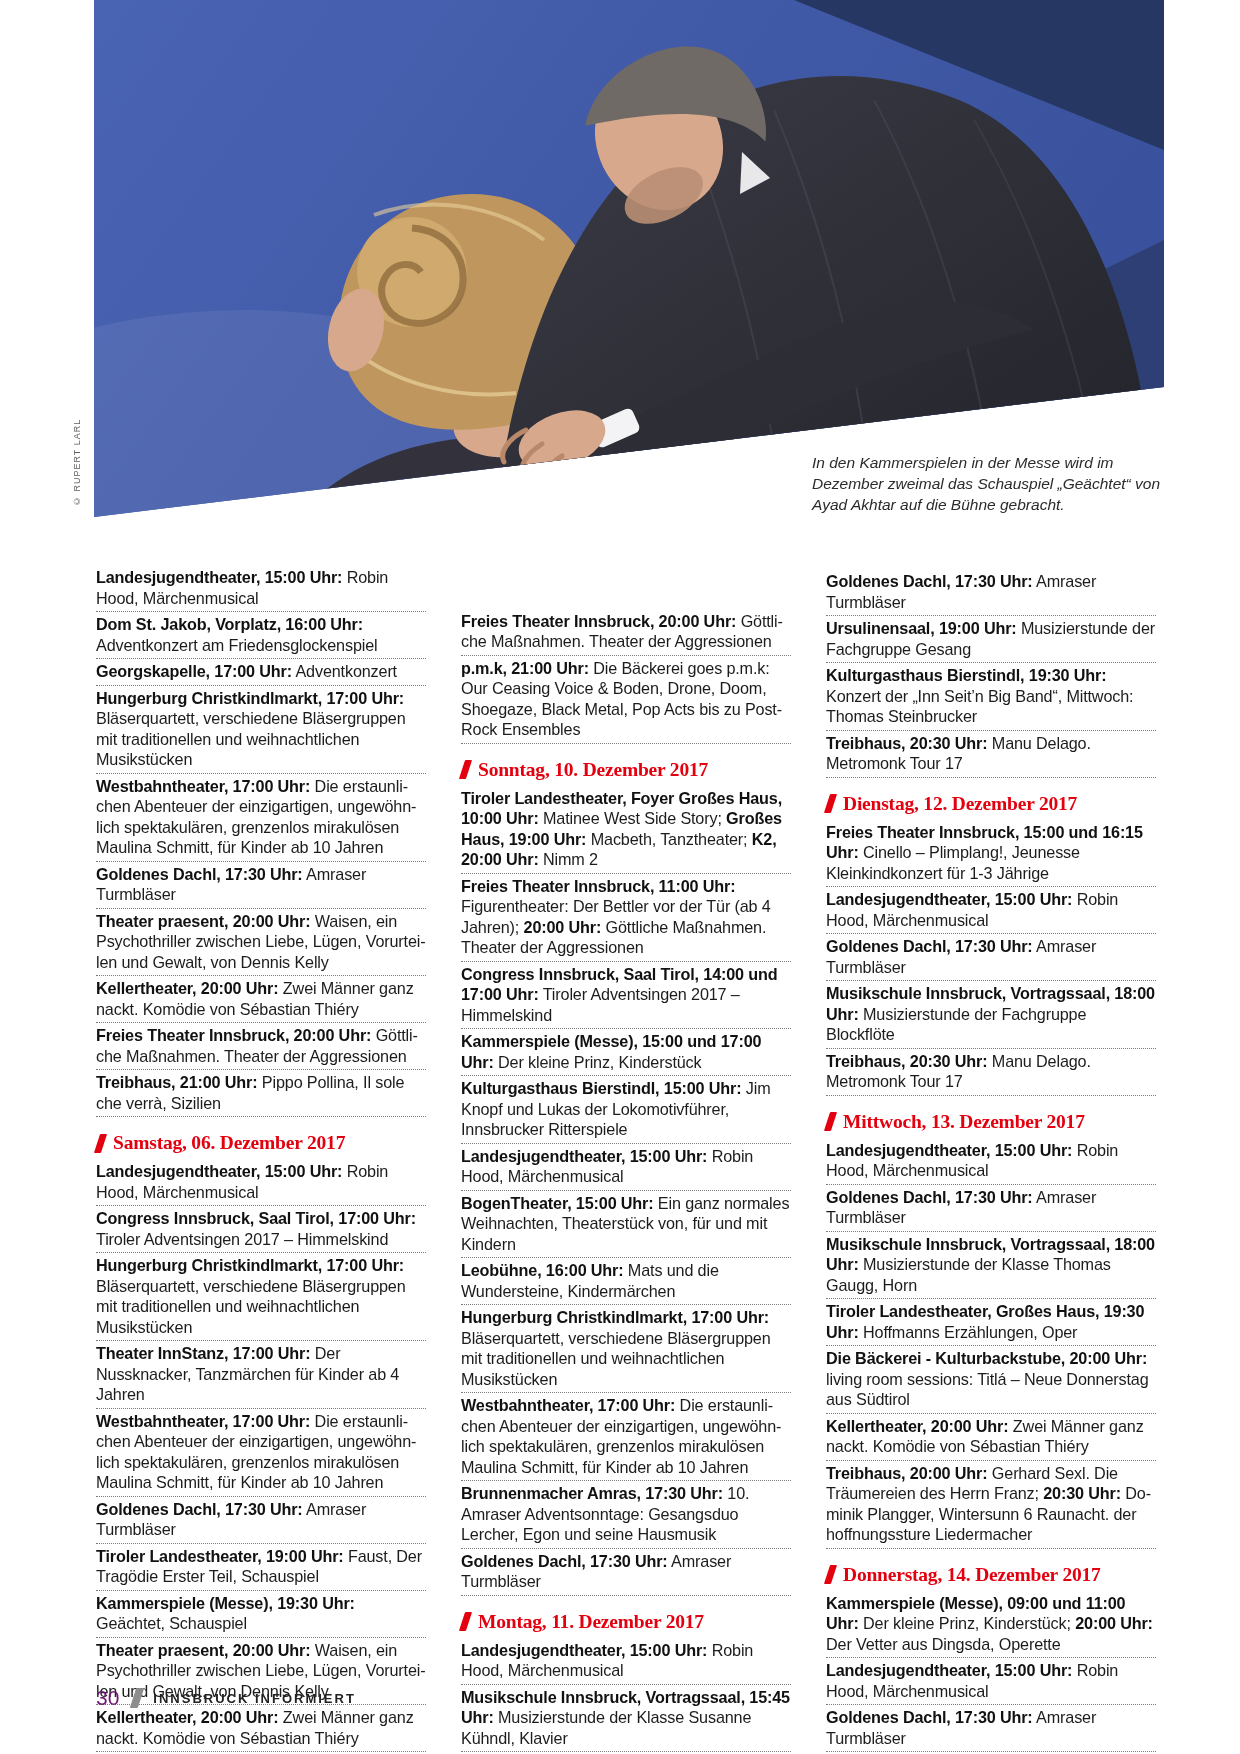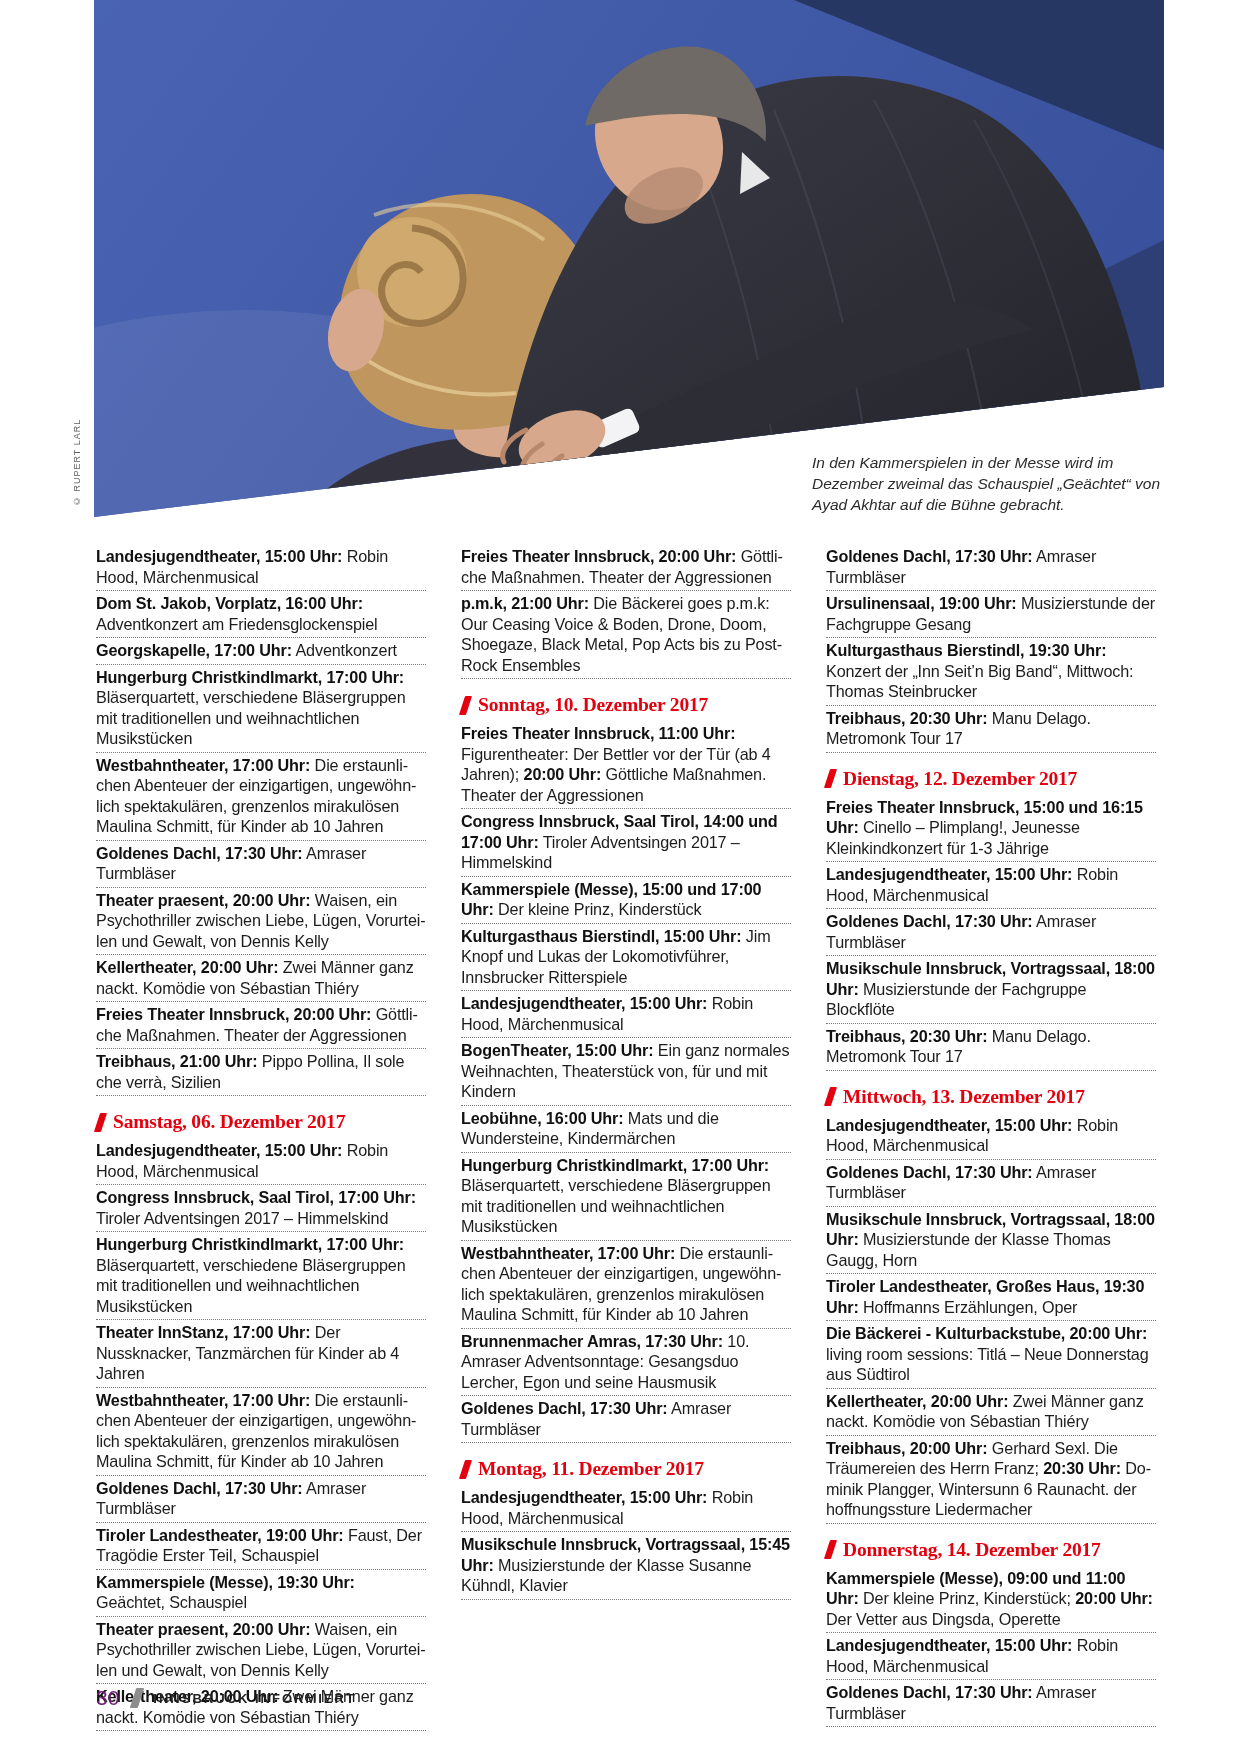--- a/index.html
+++ b/index.html
@@ -28,22 +28,22 @@
     white-space:nowrap;
   }
 
   .caption{
     position:absolute;left:812px;top:452px;width:372px;
     font-style:italic;font-size:15.5px;line-height:21px;color:#2b2b2b;
   }
 
   
   .columns{
-    position:absolute;left:96px;top:544px;width:1062px;
-    display:flex;gap:35px;align-items:flex-start;
+    position:absolute;left:96px;top:565px;width:1062px;
+    display:flex;gap:35px;align-items:flex-end;
   }
   .col{width:330px;flex:0 0 330px;}
 
   .entry{
     margin:0;padding:2px 0 3px;
     font-size:16.2px;line-height:20.5px;letter-spacing:-0.15px;
     border-bottom:1px dotted #7a7a7a;
     hyphens:manual;
   }
   .entry .vb{font-weight:bold;color:#111;}
@@ -156,20 +156,21 @@
         <p class="entry"><span class="vb">Theater praesent, 20:00 Uhr:</span><span> Waisen, ein Psychothriller zwischen Liebe, Lügen, Vorurtei­len und Gewalt, von Dennis Kelly</span></p>
         <p class="entry"><span class="vb">Kellertheater, 20:00 Uhr:</span><span> Zwei Männer ganz nackt. Komödie von Sébastian Thiéry</span></p>
       </div>
       <div class="col">
         <p class="entry"><span class="vb">Freies Theater Innsbruck, 20:00 Uhr:</span><span> Göttli­che Maßnahmen. Theater der Aggressionen</span></p>
         <p class="entry"><span class="vb">p.m.k, 21:00 Uhr:</span><span> Die Bäckerei goes p.m.k: Our Ceasing Voice &amp; Boden, Drone, Doom, Shoegaze, Black Metal, Pop Acts bis zu Post-Rock Ensembles</span></p>
         <div class="day-heading">
           <span class="slash"></span>
           <span>Sonntag, 10. Dezember 2017</span>
         </div>
+        <p class="entry"><span class="vb">Tiroler Landestheater, Foyer Großes Haus, 10:00 Uhr:</span><span> Matinee West Side Story; </span><span class="vb">Großes Haus, 19:00 Uhr:</span><span> Macbeth, Tanztheater; </span><span class="vb">K2, 20:00 Uhr:</span><span> Nimm 2</span></p>
         <p class="entry"><span class="vb">Freies Theater Innsbruck, 11:00 Uhr:</span><span> Figurentheater: Der Bettler vor der Tür (ab 4 Jahren); </span><span class="vb">20:00 Uhr:</span><span> Göttliche Maßnahmen. Theater der Aggressionen</span></p>
         <p class="entry"><span class="vb">Congress Innsbruck, Saal Tirol, 14:00 und 17:00 Uhr:</span><span> Tiroler Adventsingen 2017 – Himmelskind</span></p>
         <p class="entry"><span class="vb">Kammerspiele (Messe), 15:00 und 17:00 Uhr:</span><span> Der kleine Prinz, Kinderstück</span></p>
         <p class="entry"><span class="vb">Kulturgasthaus Bierstindl, 15:00 Uhr:</span><span> Jim Knopf und Lukas der Lokomotivführer, Innsbrucker Ritterspiele</span></p>
         <p class="entry"><span class="vb">Landesjugendtheater, 15:00 Uhr:</span><span> Robin Hood, Märchenmusical</span></p>
         <p class="entry"><span class="vb">BogenTheater, 15:00 Uhr:</span><span> Ein ganz normales Weihnachten, Theaterstück von, für und mit Kindern</span></p>
         <p class="entry"><span class="vb">Leobühne, 16:00 Uhr:</span><span> Mats und die Wundersteine, Kindermärchen</span></p>
         <p class="entry"><span class="vb">Hungerburg Christkindlmarkt, 17:00 Uhr:</span><span> Bläserquartett, verschiedene Bläsergruppen mit traditionellen und weihnachtlichen Musikstücken</span></p>
         <p class="entry"><span class="vb">Westbahntheater, 17:00 Uhr:</span><span> Die erstaunli­chen Abenteuer der einzigartigen, ungewöhn­lich spektakulären, grenzenlos mirakulösen Maulina Schmitt, für Kinder ab 10 Jahren</span></p>
         <p class="entry"><span class="vb">Brunnenmacher Amras, 17:30 Uhr:</span><span> 10. Amra­ser Adventsonntage: Gesangsduo Lercher, Egon und seine Hausmusik</span></p>

